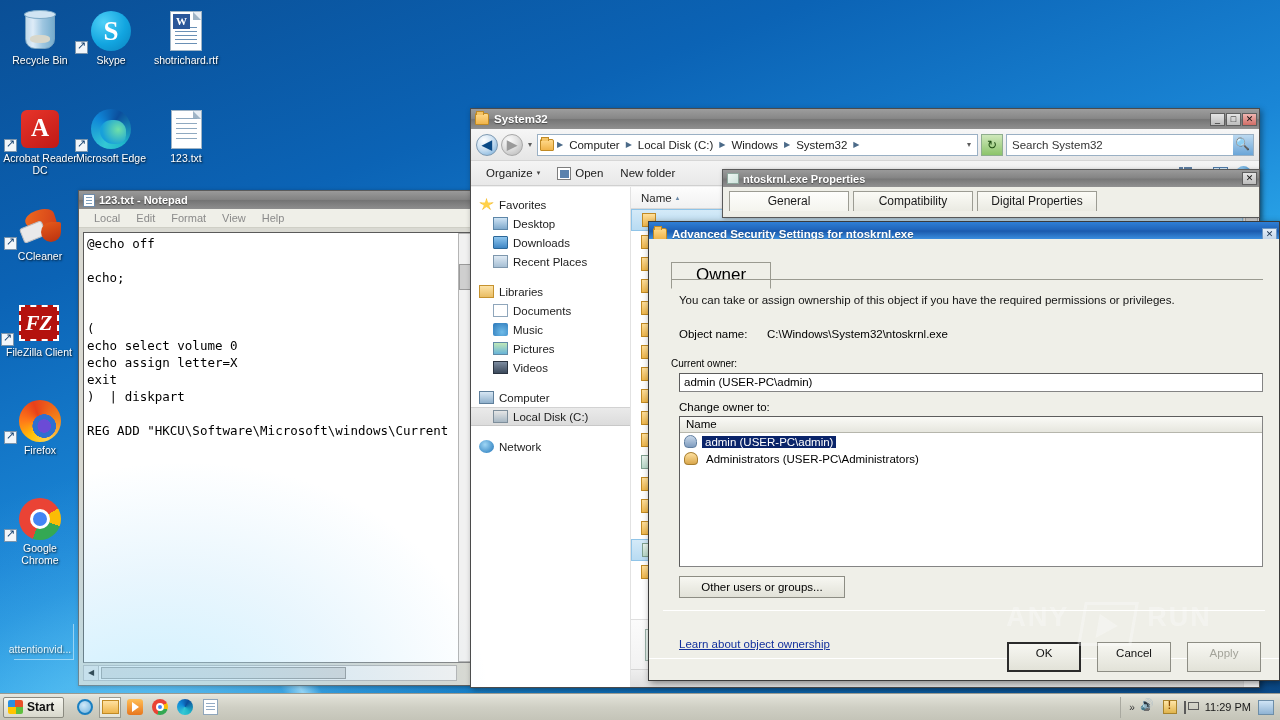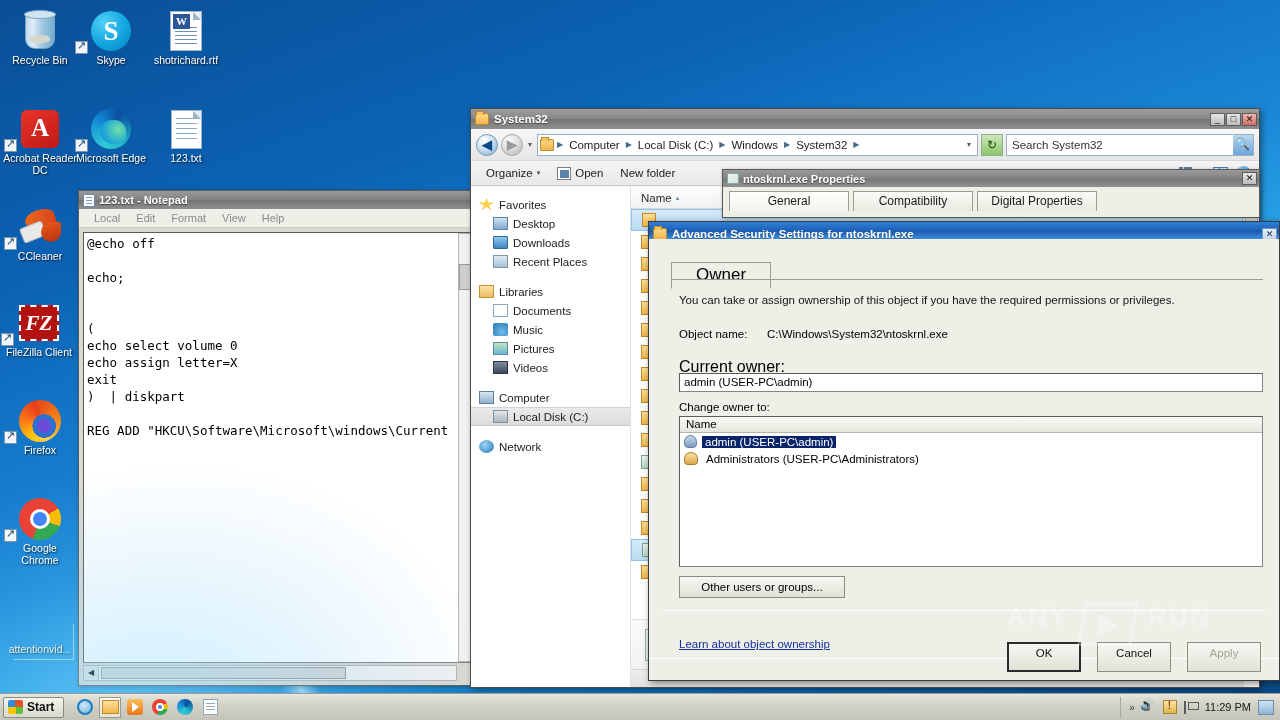--- a/index.html
+++ b/index.html
@@ -235,21 +235,21 @@
     color:#18324f;font-size:9px;line-height:11px;text-align:center;}
 
   .adv-inner{position:absolute;left:0;right:0;top:17px;bottom:0;background:#efefe8;}
   .adv-tabstrip{position:absolute;left:22px;top:22px;right:16px;}
   .adv-tab{display:inline-block;padding:2px 24px 3px;font-size:17px;background:#efefe8;
     border:1px solid #9a9a90;border-bottom:1px solid #efefe8;position:relative;top:1px;text-align:right;}
   .adv-tabline{position:absolute;left:22px;right:16px;top:40px;height:1px;background:#9a9a90;}
   .adv-desc{position:absolute;left:30px;top:55px;font-size:11.5px;color:#131313;}
   .adv-objname-lbl{position:absolute;left:30px;top:89px;font-size:11.5px;}
   .adv-objname-val{position:absolute;left:118px;top:89px;font-size:11.5px;}
-  .adv-curowner-lbl{position:absolute;left:30px;top:119px;font-size:16px;}
+  .adv-curowner-lbl{position:absolute;left:22px;top:119px;font-size:10px;}
   .adv-curowner-box{position:absolute;left:30px;top:134px;right:16px;height:19px;background:#fff;
     border:1px solid #848484;border-top-color:#5c5c5c;border-left-color:#5c5c5c;font-size:11.5px;
     padding:2px 0 0 4px;}
   .adv-change-lbl{position:absolute;left:30px;top:162px;font-size:11.5px;}
   .adv-listbox{position:absolute;left:30px;top:177px;right:16px;height:151px;background:#fff;
     border:1px solid #848484;border-top-color:#5c5c5c;border-left-color:#5c5c5c;}
   .lb-hdr{height:16px;background:linear-gradient(#fafaf6,#e6e6de);border-bottom:1px solid #b6b6ac;
     font-size:11.5px;padding:1px 0 0 6px;}
   .lb-row{height:17px;display:flex;align-items:center;gap:5px;padding-left:4px;font-size:11.5px;}
   .lb-row .nm{padding:0 3px;}

